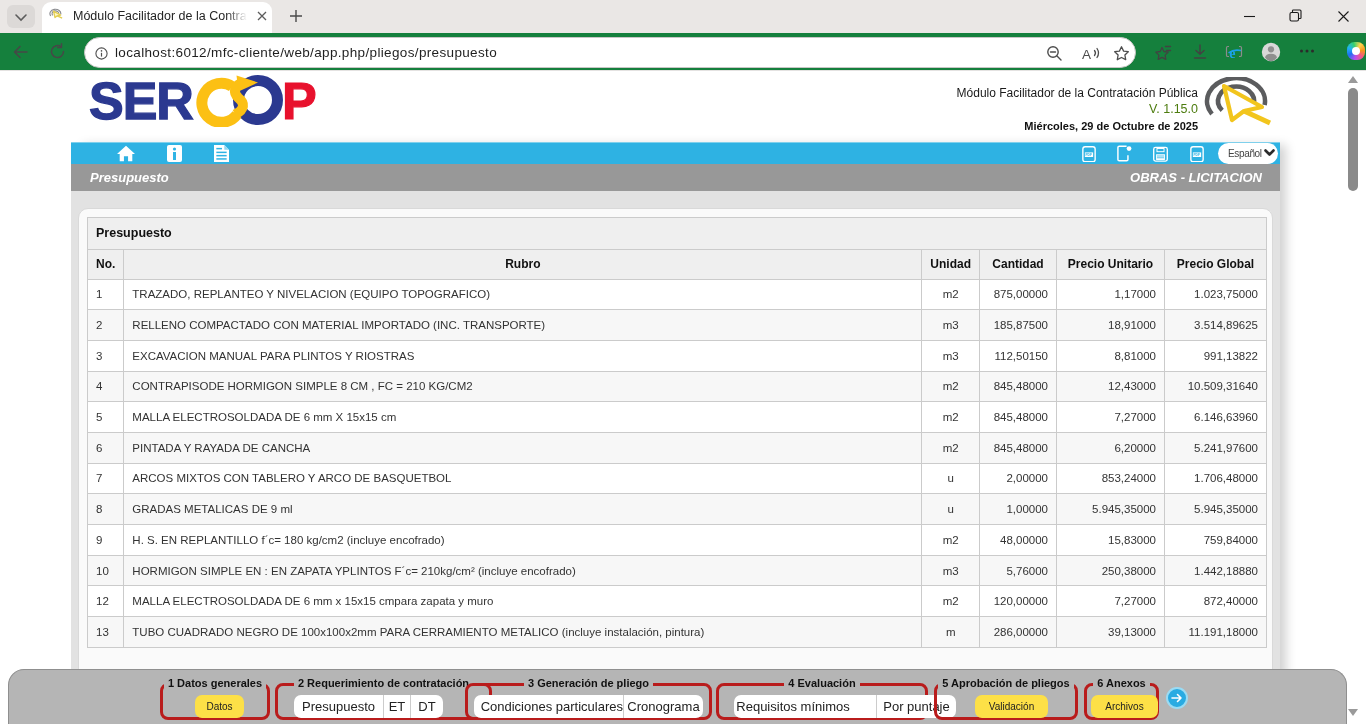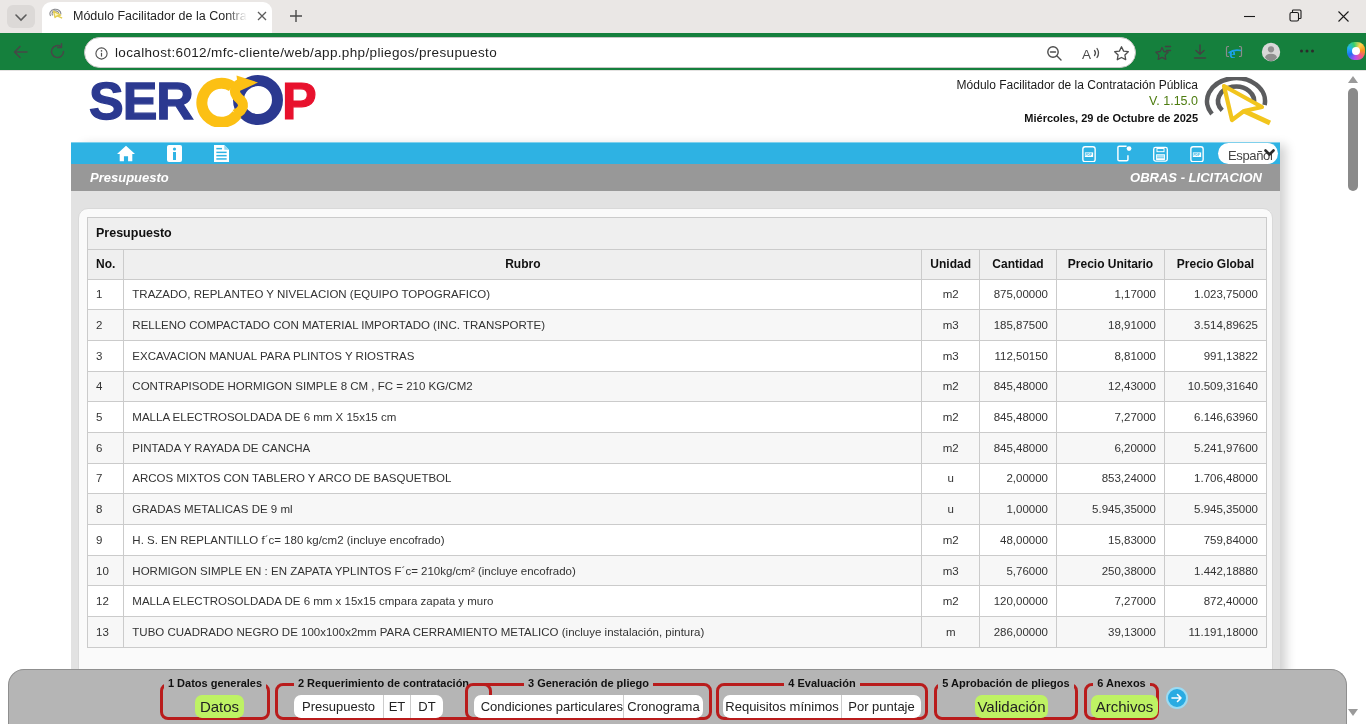--- a/index.html
+++ b/index.html
@@ -13,21 +13,21 @@
 #tabsearch { left:7px; top:5px; width:28px; height:23px; background:#dcd9d7; border-radius:6px; }
 #tab { left:42px; top:2px; width:230px; height:31px; background:#fff; border-radius:9px 9px 0 0; }
 #tabtitle { left:73px; top:8px; width:174px; height:17px; font-size:12.5px; line-height:17px; color:#242424; white-space:nowrap; overflow:hidden;
   -webkit-mask-image:linear-gradient(90deg,#000 88%,transparent); }
 #toolbar { left:0; top:33px; width:1366px; height:38px; background:#15803d; border-bottom:1px solid #e4e2e1; }
 #addrpill { left:84px; top:4px; width:1052px; height:31px; background:#fff; border:1px solid #c8c6c5; border-radius:16px; }
 #url { left:30px; top:7px; font-size:13.5px; color:#1f1f1f; letter-spacing:0.35px; }
 
 
 #page { left:0; top:71px; width:1366px; height:653px; background:#fff; }
-.hdrline { position:absolute; text-align:right; right:168px; white-space:nowrap; }
+.hdrline { position:absolute; text-align:right; right:168px; white-space:nowrap;margin-top:8px; }
 
 #appbg { left:71px; top:120px; width:1209px; height:533px; background:#e2e2e2; }
 #bluebar { left:71px; top:71px; width:1209px; height:22px;
   background:linear-gradient(#7fd0ec 0, #7fd0ec 1px, #2eb2e3 1px); }
 #graybar { left:71px; top:93px; width:1209px; height:27px; background:#989898;
   color:#fff; font-style:italic; font-weight:bold; font-size:13px; line-height:27px; }
 #panel { left:78px; top:136.5px; width:1195px; height:517px; background:#fafafa;
   border:1px solid #d9d9d9; border-radius:10px 10px 0 0; }
 
 
@@ -41,22 +41,22 @@
 #tbl tbody tr:nth-child(odd) td { background:#ffffff; }
 .cR { text-align:right; }
 .cC { text-align:center; }
 
 
 #footer { left:8px; top:598px; width:1339px; height:55px; background:#b5b5b5;
   border:1px solid #8f8f8f; border-bottom:none; border-radius:16px 16px 0 0; }
 .fs { position:absolute; top:13px; bottom:4px; border:3px solid #b91c1c; border-radius:8px; }
 .leg { position:absolute; top:-9.5px; left:0; right:0; text-align:center; font-size:11px; font-weight:bold; color:#111; white-space:nowrap; }
 .leg span { background:#b5b5b5; padding:0 4px; }
-.btn { position:absolute; top:9px; height:23px; background:#bef264; border-radius:7px;
-  font-size:15px; color:#222; text-align:center; line-height:23px; }
+.btn { position:absolute; top:9px; height:23px; background:#fde047; border-radius:7px;
+  font-size:10px; color:#222; text-align:center; line-height:23px; }
 .seg { position:absolute; top:9px; height:23px; background:#fff; border-radius:7px; display:flex; }
 .seg div { border-left:1px solid #ccc; font-size:13px; color:#222; line-height:23px; text-align:center; }
 .seg div:first-child { border-left:none; }
 
 
 #sbthumb { left:1348px; top:88px; width:10px; height:103px; background:#8a8a8a; border-radius:5px; }
 </style>
 </head>
 <body>
 <div id="stage">
@@ -220,21 +220,21 @@
       <path d="M4.5 10.5 L12.5 10.5 M4.5 12.5 L12.5 12.5" stroke="#2fb4e5" stroke-width="0.9"></path>
     </svg>
 
     <svg class="abs" style="left:1189.5px; top:74.5px;" width="14" height="16.5" viewBox="0 0 15 18">
       <rect x="0.8" y="0.8" width="13.4" height="16.4" rx="2.5" stroke="#fff" stroke-width="1.5" fill="none"></rect>
       <rect x="3" y="7" width="9" height="5" fill="#fff"></rect>
       <text x="3.6" y="11" font-size="3.6" font-weight="bold" fill="#2fb4e5" font-family="Liberation Sans">PDF</text>
     </svg>
 
     <div class="abs" style="left:1218px; top:71.5px; width:60px; height:21.5px; background:#fff; border-radius:11px;"></div>
-    <div class="abs" style="left:1228px; top:76.5px; font-size:13px; letter-spacing:-0.35px; color:#444;">Español</div>
+    <div class="abs" style="left:1228px; top:76.5px; font-size:10px; letter-spacing:-0.35px; color:#444;">Español</div>
     <svg class="abs" style="left:1264px; top:77.5px;" width="11" height="8" viewBox="0 0 11 8">
       <path d="M1.5 1.5 L5.5 5.5 L9.5 1.5" stroke="#2b2b2b" stroke-width="2.6" fill="none" stroke-linecap="round" stroke-linejoin="round"></path>
     </svg>
 
     <div id="graybar" class="abs">
         <span style="position:absolute; left:19px;">Presupuesto</span>
       <span style="position:absolute; right:18px;">OBRAS - LICITACION</span>
       </div>
 
     <div id="panel" class="abs">
@@ -376,21 +376,21 @@
       </div>
       <div class="fs" style="left:456px; width:247px;">
         <div class="leg"><span>3 Generación de pliego</span></div>
         <div class="seg" style="left:6px;">
           <div style="width:149px;text-align:right;">Condiciones particulares</div>
           <div style="width:80px;">Cronograma</div>
         </div>
       </div>
       <div class="fs" style="left:707px; width:212px;">
         <div class="leg"><span>4 Evaluación</span></div>
-        <div class="seg" style="left:4px;">
+        <div class="seg" style="left:15px;gap:24px;">
           <div style="width:118px;">Requisitos mínimos</div>
           <div style="width:80px;">Por puntaje</div>
         </div>
       </div>
       <div class="fs" style="left:925px; width:144px;">
         <div class="leg"><span>5 Aprobación de pliegos</span></div>
         <div class="btn" style="left:38px; width:73px;">Validación</div>
       </div>
       <div class="fs" style="left:1075px; width:75px;">
         <div class="leg"><span>6 Anexos</span></div>

